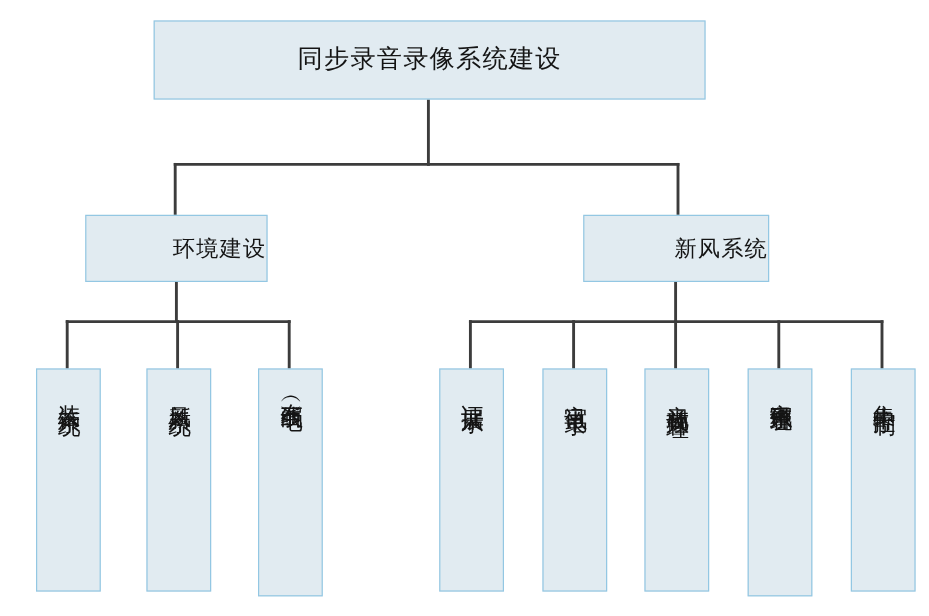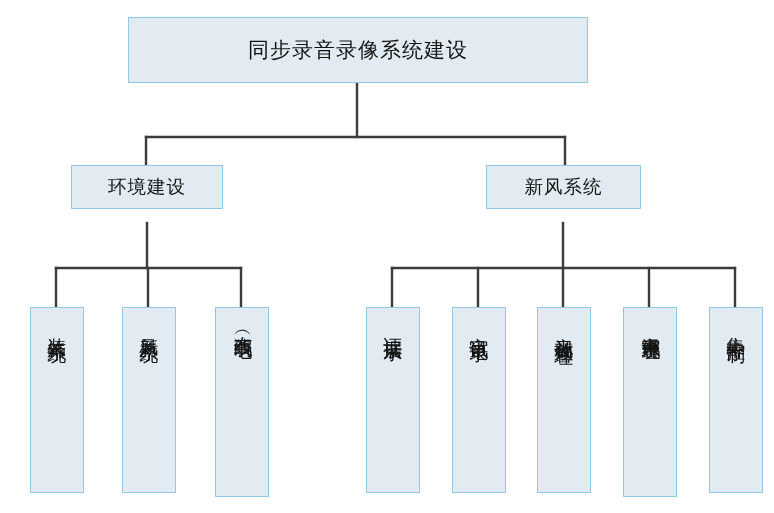--- a/index.html
+++ b/index.html
@@ -48,22 +48,23 @@
     top: 17px;
     width: 460px;
     height: 66px;
   }
   .node-root .node-label {
     font-size: 21px;
     letter-spacing: 1px;
   }
   
   .node-branch {
-    top: 165px;
-    height: 44px;
+    top: 179px;
+    height: 56px;
+    justify-content: flex-end;
   }
   .node-branch .node-label {
     font-size: 18.5px;
     letter-spacing: 1px;
   }
   .node-branch-left {
     left: 71px;
     width: 152px;
   }
   .node-branch-right {

